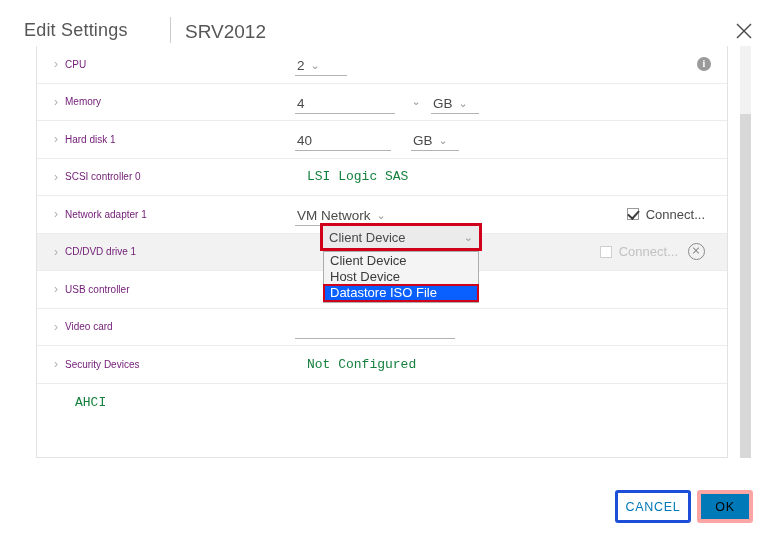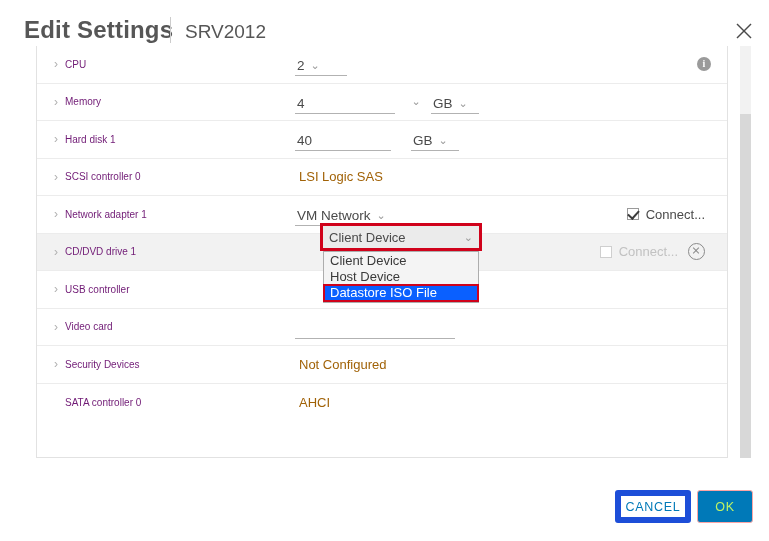--- a/index.html
+++ b/index.html
@@ -22,22 +22,22 @@
   .header {
     position: absolute;
     left: 0; top: 0;
     width: 769px;
     height: 46px;
   }
   .title {
     position: absolute;
     left: 24px;
     top: 16px;
-    font-size: 24px;
-    font-weight: 700;
+    font-size: 18px;
+    font-weight: 400;
     color: #565656;
     letter-spacing: .2px;
     line-height: 28px;
     text-align: right;
   }
   .title-divider {
     position: absolute;
     left: 170px;
     top: 17px;
     width: 1px;
@@ -109,23 +109,24 @@
   .row-value {
     position: relative;
     flex: 1 1 auto;
     display: flex;
     align-items: center;
     height: 100%;
   }
 
   
   .static-val {
-    color: #a16207;
+    color: #15803d;
     font-size: 13px;
-    margin-left: 4px;
+    margin-left: 12px;
+    font-family: Liberation Mono, monospace;
   }
 
   
   .field {
     position: relative;
     display: inline-flex;
     align-items: flex-end;
     height: 24px;
     border-bottom: 1px solid #b2b2b2;
     box-sizing: border-box;
@@ -309,30 +310,30 @@
     border-radius: 3px;
     display: flex;
     align-items: center;
     justify-content: center;
   }
   .btn-cancel {
     right: 78px;
     bottom: 18px;
     width: 76px;
     background: #ffffff;
-    border: 6px solid #1d4ed8;
+    border: 3px solid #1d4ed8;
     color: #0079b8;
   }
   .btn-ok {
     right: 16px;
     bottom: 18px;
     width: 56px;
     background: #0079b8;
-    border: 1px solid #fca5a5;
-    color: #bef264;
+    border: 4px solid #fca5a5;
+    color: #000000;
   }
 </style>
 </head>
 <body>
 
 <div class="header">
   <div class="title">Edit Settings</div>
   <div class="title-divider"></div>
   <div class="subtitle">SRV2012</div>
   <div class="close-btn">
@@ -446,21 +447,20 @@
     <span class="row-caret">›</span>
     <span class="row-label">Security Devices</span>
     <span class="row-value">
       <span class="static-val">Not Configured</span>
     </span>
   </div>
 
 
   <div class="row">
     <span class="row-caret empty">›</span>
-    <span class="row-label">SATA controller 0</span>
     <span class="row-value">
       <span class="static-val">AHCI</span>
     </span>
   </div>
 
 </div>
 
 <div class="scrollbar-track"></div>
 <div class="scrollbar-thumb"></div>
 

